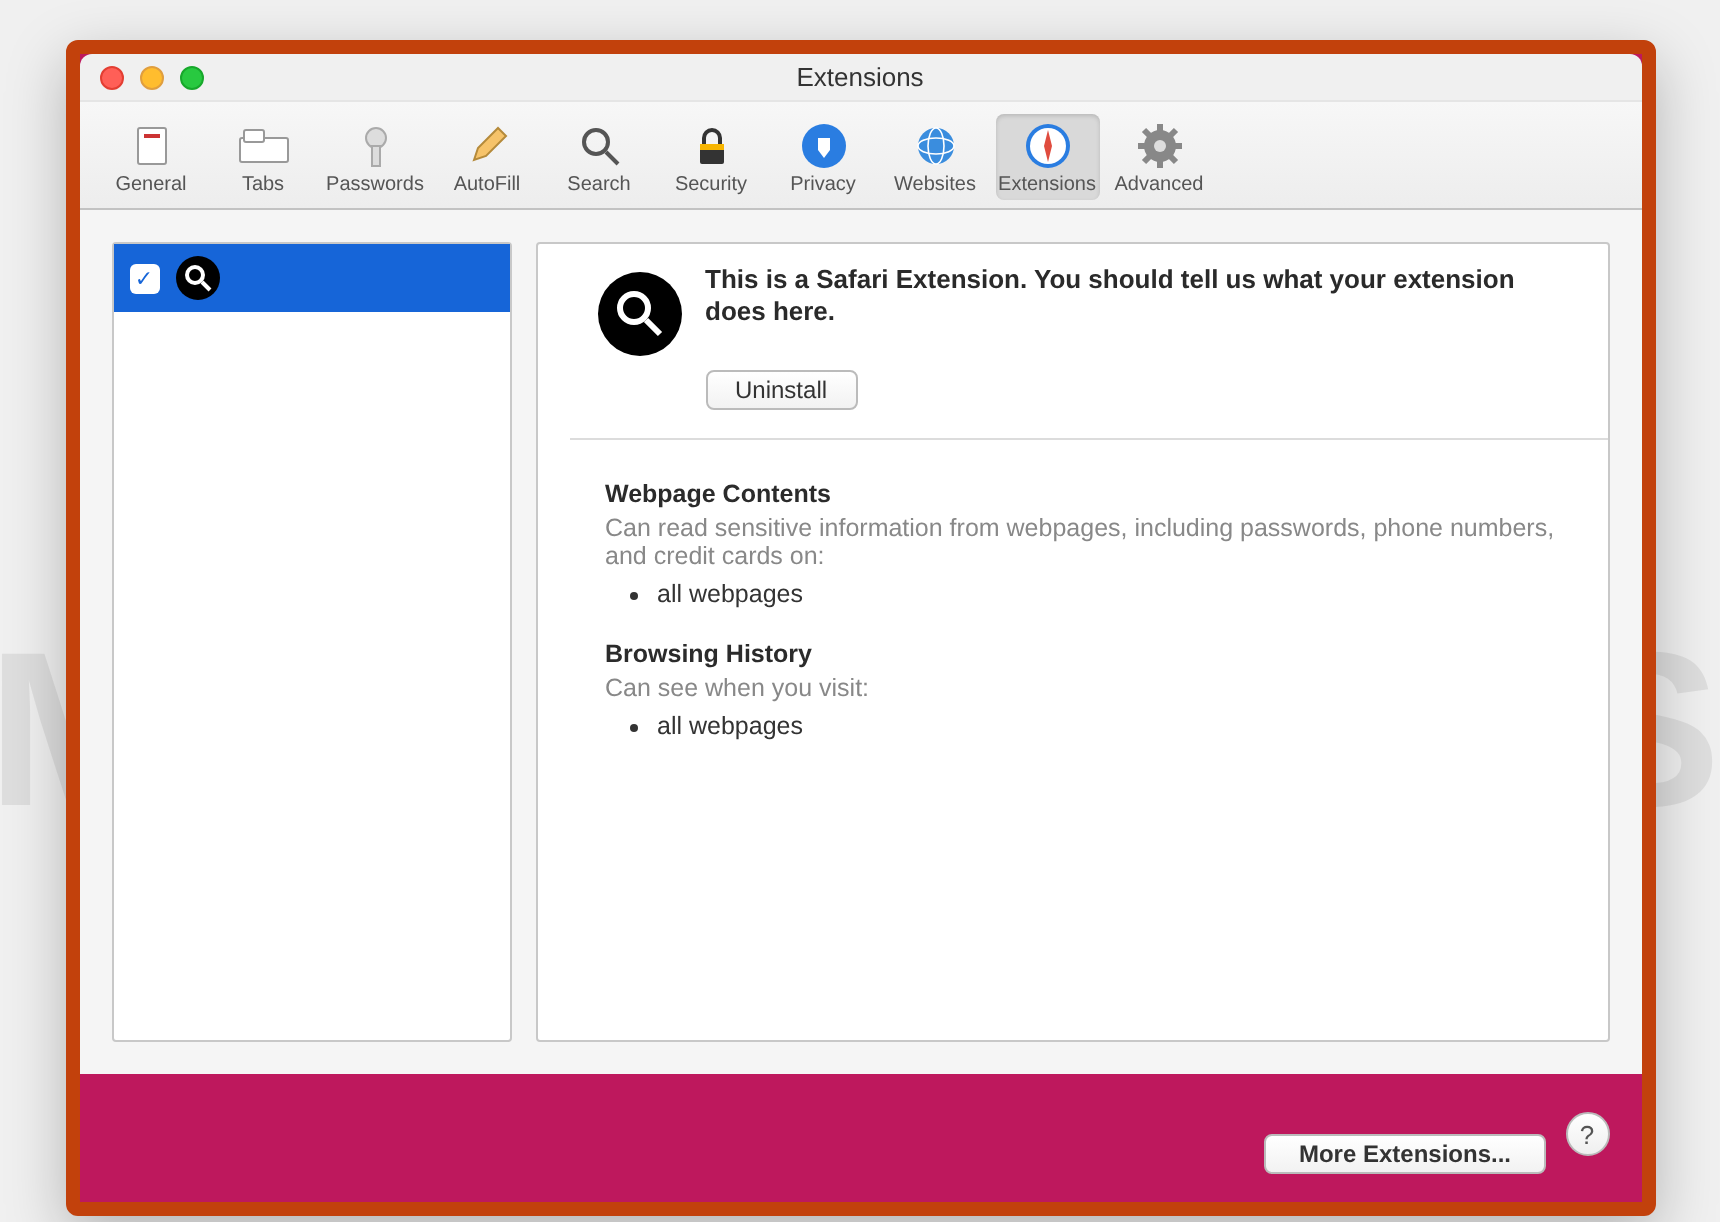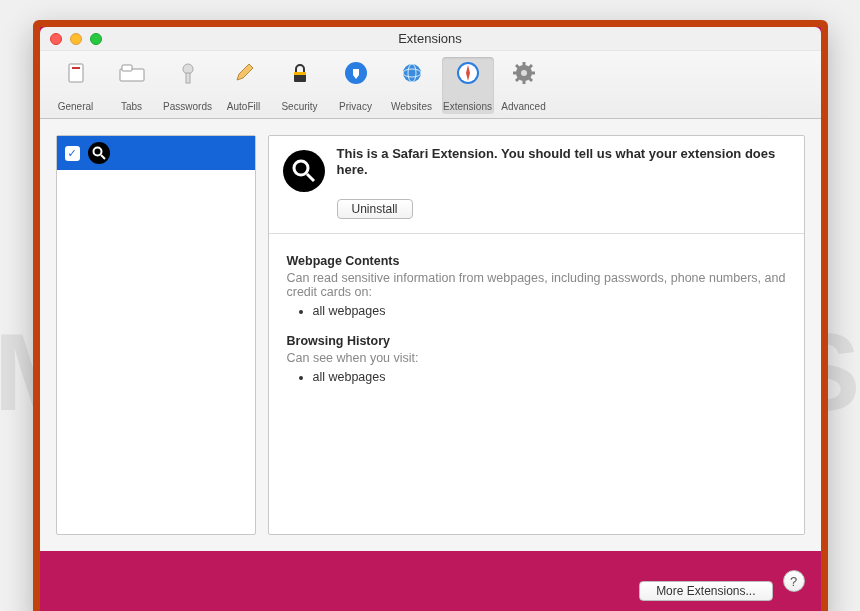--- a/index.html
+++ b/index.html
@@ -90,21 +90,21 @@
     .tool-icon {
       width: 28px;
       height: 28px;
       display: flex;
       align-items: center;
       justify-content: center;
     }
     .tool-label {
       font-size: 10px;
       color: #555;
-      margin-top: 14px;
+      margin-top: 0;
     }
     .content {
       padding: 16px;
       display: flex;
       gap: 12px;
       background: #f5f5f5;
     }
     .sidebar {
       width: 200px;
       height: 400px;
@@ -141,20 +141,21 @@
       justify-content: center;
     }
     .detail {
       flex: 1;
       height: 400px;
       background: #fff;
       border: 1px solid #c8c8c8;
       border-radius: 2px;
       display: flex;
       flex-direction: column;
+      padding-left: 16px;
     }
     .detail-header {
       display: flex;
       padding: 10px 14px 14px 14px;
       gap: 12px;
       border-bottom: 1px solid #dcdcdc;
       align-items: flex-start;
     }
     .detail-icon {
       width: 42px;
@@ -268,20 +269,29 @@
       </div>
       <div class="tool-label">Passwords</div>
     </div>
     <div class="tool-btn">
       <div class="tool-icon">
         <svg width="24" height="24">
             <path d="M5 19 L7 13 L17 3 L21 7 L11 17 Z" fill="#f6c36a" stroke="#b58a3a"></path>
           </svg>
       </div>
       <div class="tool-label">AutoFill</div>
+    </div>
+    <div class="tool-btn">
+      <div class="tool-icon">
+        <svg width="24" height="24">
+            <circle cx="10" cy="10" r="6" fill="none" stroke="#555" stroke-width="2"></circle>
+            <line x1="15" y1="15" x2="21" y2="21" stroke="#555" stroke-width="2"></line>
+          </svg>
+      </div>
+      <div class="tool-label">Search</div>
     </div>
     <div class="tool-btn">
       <div class="tool-icon">
         <svg width="24" height="24">
             <rect x="6" y="11" width="12" height="10" rx="1" fill="#333"></rect>
             <path d="M8 11 v-3 a4 4 0 0 1 8 0 v3" fill="none" stroke="#333" stroke-width="2"></path>
             <rect x="6" y="11" width="12" height="3" fill="#f7b500"></rect>
           </svg>
       </div>
       <div class="tool-label">Security</div>
@@ -371,16 +381,16 @@
         <div class="perm-title">Browsing History</div>
         <div class="perm-desc">Can see when you visit:</div>
         <ul class="perm-list">
           <li>all webpages</li>
         </ul>
       </div>
     </div>
   </div>
 
   <div class="footer">
-    <button class="mac-button" style="padding:2px 16px;">More Extensions...</button>
+    <button class="mac-button" style="padding:2px 16px;font-weight:bold;">More Extensions...</button>
     <div class="help-btn">?</div>
   </div>
 </div>
 
 </body></html>

